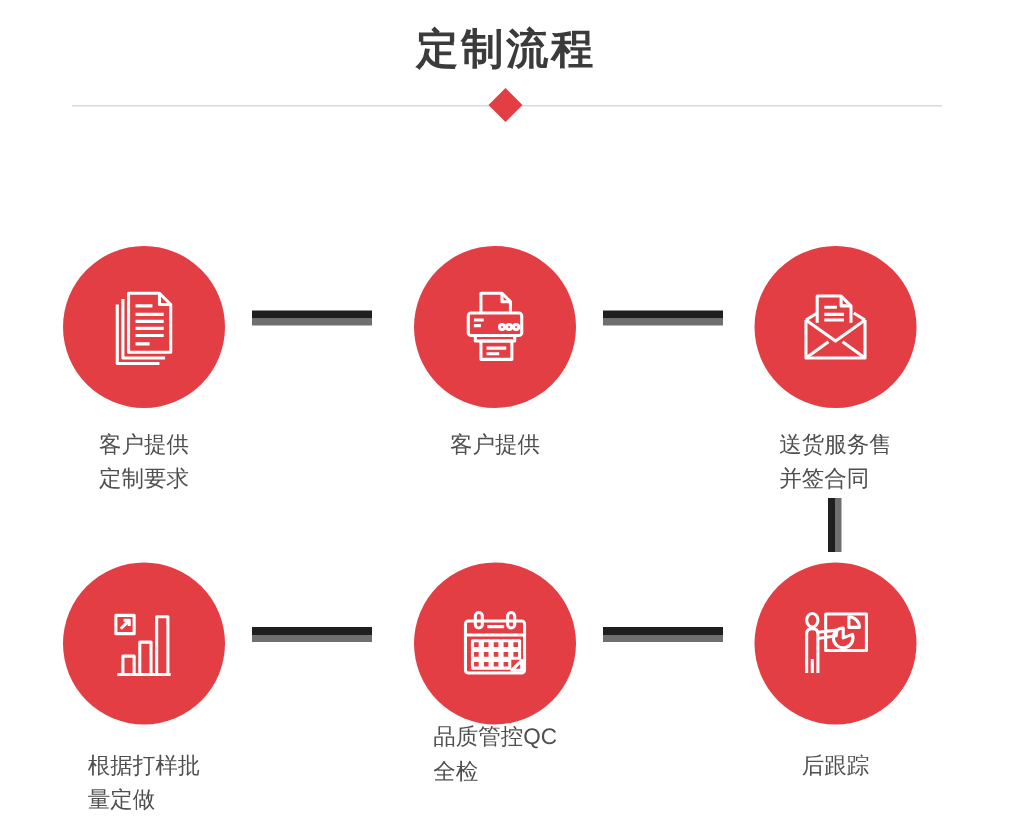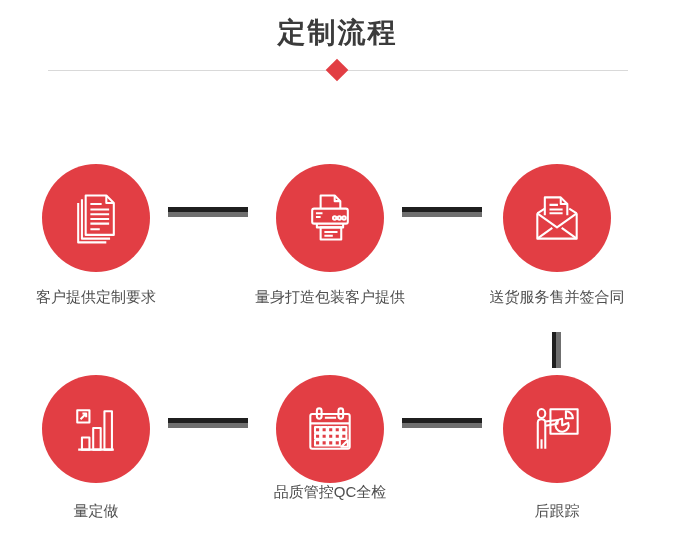--- a/index.html
+++ b/index.html
@@ -13,21 +13,21 @@
            background:var(--accent-red,#e23e44);transform:rotate(45deg);}
   .subtitle{position:absolute;top:88px;left:0;width:675px;margin:0;text-align:center;
             font-size:16px;color:var(--subtitle-text,#4b4b4b);letter-spacing:1px;}
 
   .circle{position:absolute;width:108px;height:108px;border-radius:50%;
           background:var(--accent-red,#e23e44);display:flex;align-items:center;justify-content:center;}
   .circle svg{width:60px;height:60px;display:block;}
   .circle svg *{fill:none;stroke:var(--icon-stroke,#ffffff);stroke-width:2.2;stroke-linejoin:round;}
 
   .step-label{position:absolute;transform:translateX(-50%);width:max-content;
-              display:flex;flex-direction:row;text-align:left;
+              display:flex;flex-direction:column;text-align:left;
               font-size:15px;line-height:23px;color:var(--label-text,#4f4f4f);}
 
   .conn-h{position:absolute;width:80px;height:10px;
           background:linear-gradient(to bottom,var(--connector-dark,#1f1f1f) 0 50%,var(--connector-gray,#6f6f6f) 50% 100%);}
   .conn-v{position:absolute;width:9px;height:36px;
           background:linear-gradient(to right,var(--connector-dark,#1f1f1f) 0 50%,var(--connector-gray,#6f6f6f) 50% 100%);}
 </style>
 </head>
 <body>
 
@@ -111,28 +111,28 @@
   <div class="conn-h" style="left:402px;top:207px"></div>
   <div class="conn-v" style="left:552px;top:332px"></div>
   <div class="conn-h" style="left:168px;top:418px"></div>
   <div class="conn-h" style="left:402px;top:418px"></div>
 
   <div class="step-label" style="left:96px;top:285px">
     <span>客户提供</span>
     <span>定制要求</span>
   </div>
   <div class="step-label" style="left:330px;top:285px">
-    <span>量身打造包装</span>
     <span>客户提供</span>
   </div>
   <div class="step-label" style="left:557px;top:285px">
     <span>送货服务售</span>
     <span>并签合同</span>
   </div>
   <div class="step-label" style="left:96px;top:499px">
+    <span>根据打样批</span>
     <span>量定做</span>
   </div>
   <div class="step-label" style="left:330px;top:480px">
     <span>品质管控QC</span>
     <span>全检</span>
   </div>
   <div class="step-label" style="left:557px;top:499px">
     <span>后跟踪</span>
   </div>
 

